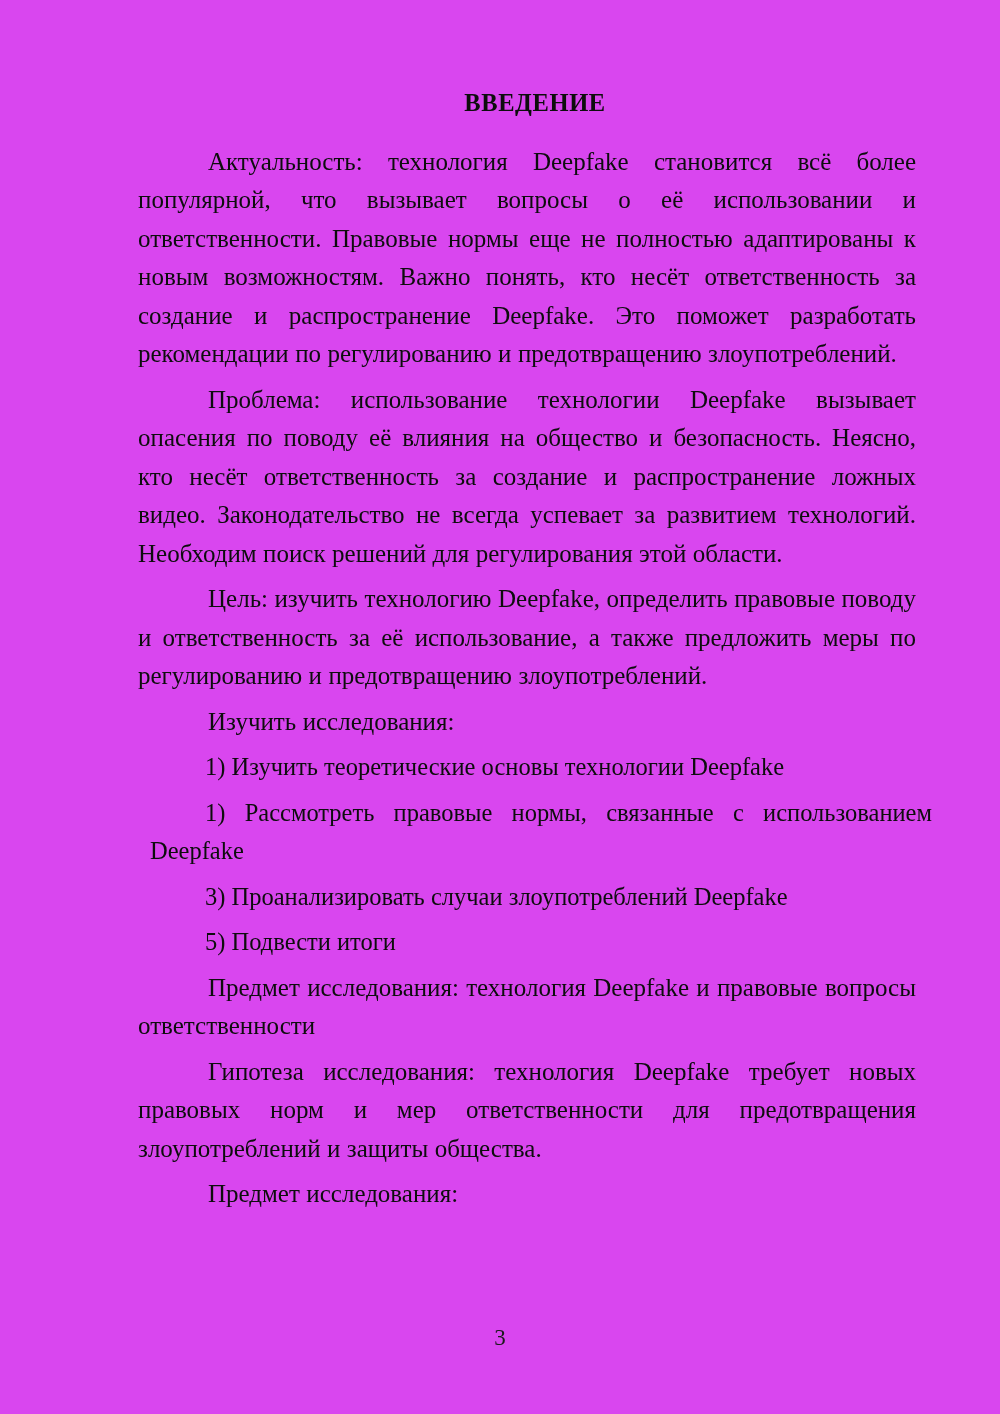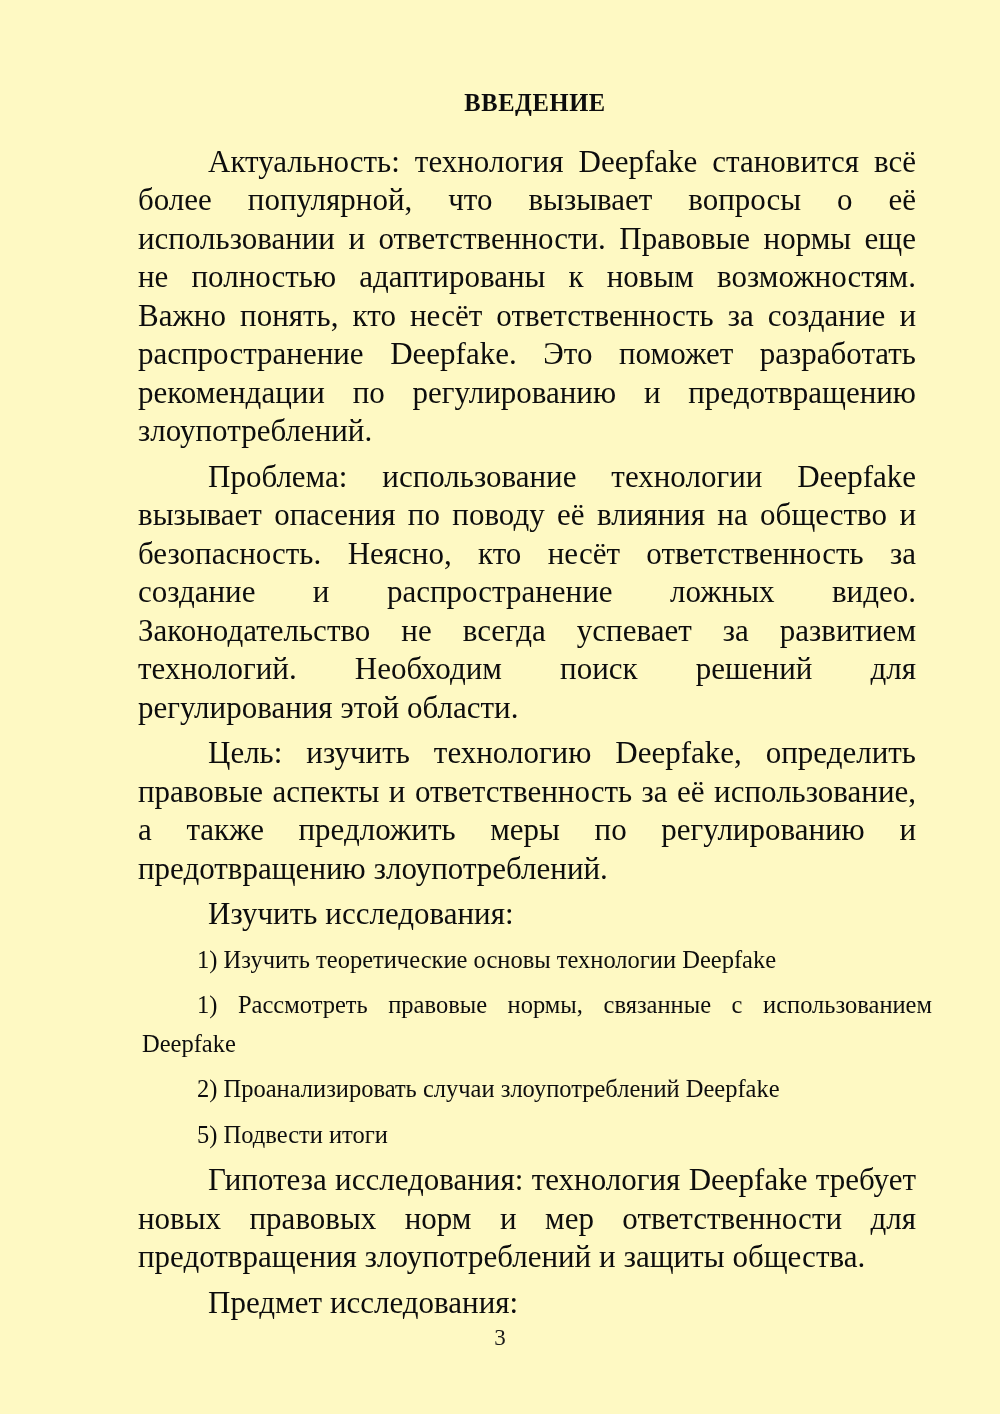--- a/index.html
+++ b/index.html
@@ -11,55 +11,55 @@
   body {
     font-family: "Liberation Serif", "DejaVu Serif", serif;
     color: #0d0d0d;
     -webkit-font-smoothing: antialiased;
   }
   .page {
     position: relative;
     width: 1000px;
     height: 1414px;
     margin: 0 auto;
-    background: #fef9c3;
+    background: #d946ef;
     box-sizing: border-box;
     overflow: hidden;
   }
   .content {
     position: absolute;
     left: 138px;
     top: 88px;
     width: 794px;
   }
   .doc-title {
     font-size: 24.5px;
     font-weight: bold;
     text-align: center;
     letter-spacing: 0.6px;
     line-height: 1.25;
     margin: 0 0 24px 0;
   }
   .para {
-    font-size: 31px;
+    font-size: 25px;
     line-height: 38.5px;
     text-align: justify;
     text-align-last: left;
     text-justify: inter-word;
     margin: 0 16px 7px 0;
     text-indent: 70px;
     hyphens: none;
     word-spacing: 0.2px;
   }
   .list-item {
     font-size: 24.5px;
     line-height: 38.5px;
     text-align: justify;
     text-align-last: left;
-    margin: 0 0 7px 4px;
+    margin: 0 0 7px 12px;
     text-indent: 55px;
   }
   .page-number {
     position: absolute;
     left: 0;
     right: 0;
     top: 1326px;
     text-align: center;
     font-size: 23px;
     line-height: 1;
@@ -72,34 +72,35 @@
 <div class="page">
 
   <div class="content">
 
     <h1 class="doc-title">ВВЕДЕНИЕ</h1>
 
     <p class="para">Актуальность: технология Deepfake становится всё более популярной, что вызывает вопросы о её использовании и ответственности. Правовые нормы еще не полностью адаптированы к новым возможностям. Важно понять, кто несёт ответственность за создание и распространение Deepfake. Это поможет разработать рекомендации по регулированию и предотвращению злоупотреблений.</p>
 
     <p class="para">Проблема: использование технологии Deepfake вызывает опасения по поводу её влияния на общество и безопасность. Неясно, кто несёт ответственность за создание и распространение ложных видео. Законодательство не всегда успевает за развитием технологий. Необходим поиск решений для регулирования этой области.</p>
 
-    <p class="para">Цель: изучить технологию Deepfake, определить правовые аспекты и ответственность за её использование, а также предложить меры по регулированию и предотвращению злоупотреблений.</p>
+    <p class="para">Цель: изучить технологию Deepfake, определить правовые поводу и ответственность за её использование, а также предложить меры по регулированию и предотвращению злоупотреблений.</p>
 
     <p class="para">Изучить исследования:</p>
 
     <p class="list-item">1) Изучить теоретические основы технологии Deepfake</p>
 
     <p class="list-item">1) Рассмотреть правовые нормы, связанные с использованием Deepfake</p>
 
-    <p class="list-item">2) Проанализировать случаи злоупотреблений Deepfake</p>
+    <p class="list-item">3) Проанализировать случаи злоупотреблений Deepfake</p>
 
 
     <p class="list-item">5) Подвести итоги</p>
 
 
+    <p class="para">Предмет исследования: технология Deepfake и правовые вопросы ответственности</p>
 
     <p class="para">Гипотеза исследования: технология Deepfake требует новых правовых норм и мер ответственности для предотвращения злоупотреблений и защиты общества.</p>
 
     <p class="para">Предмет исследования:</p>
 
   </div>
 
   <div class="page-number">3</div>
 
 </div>

